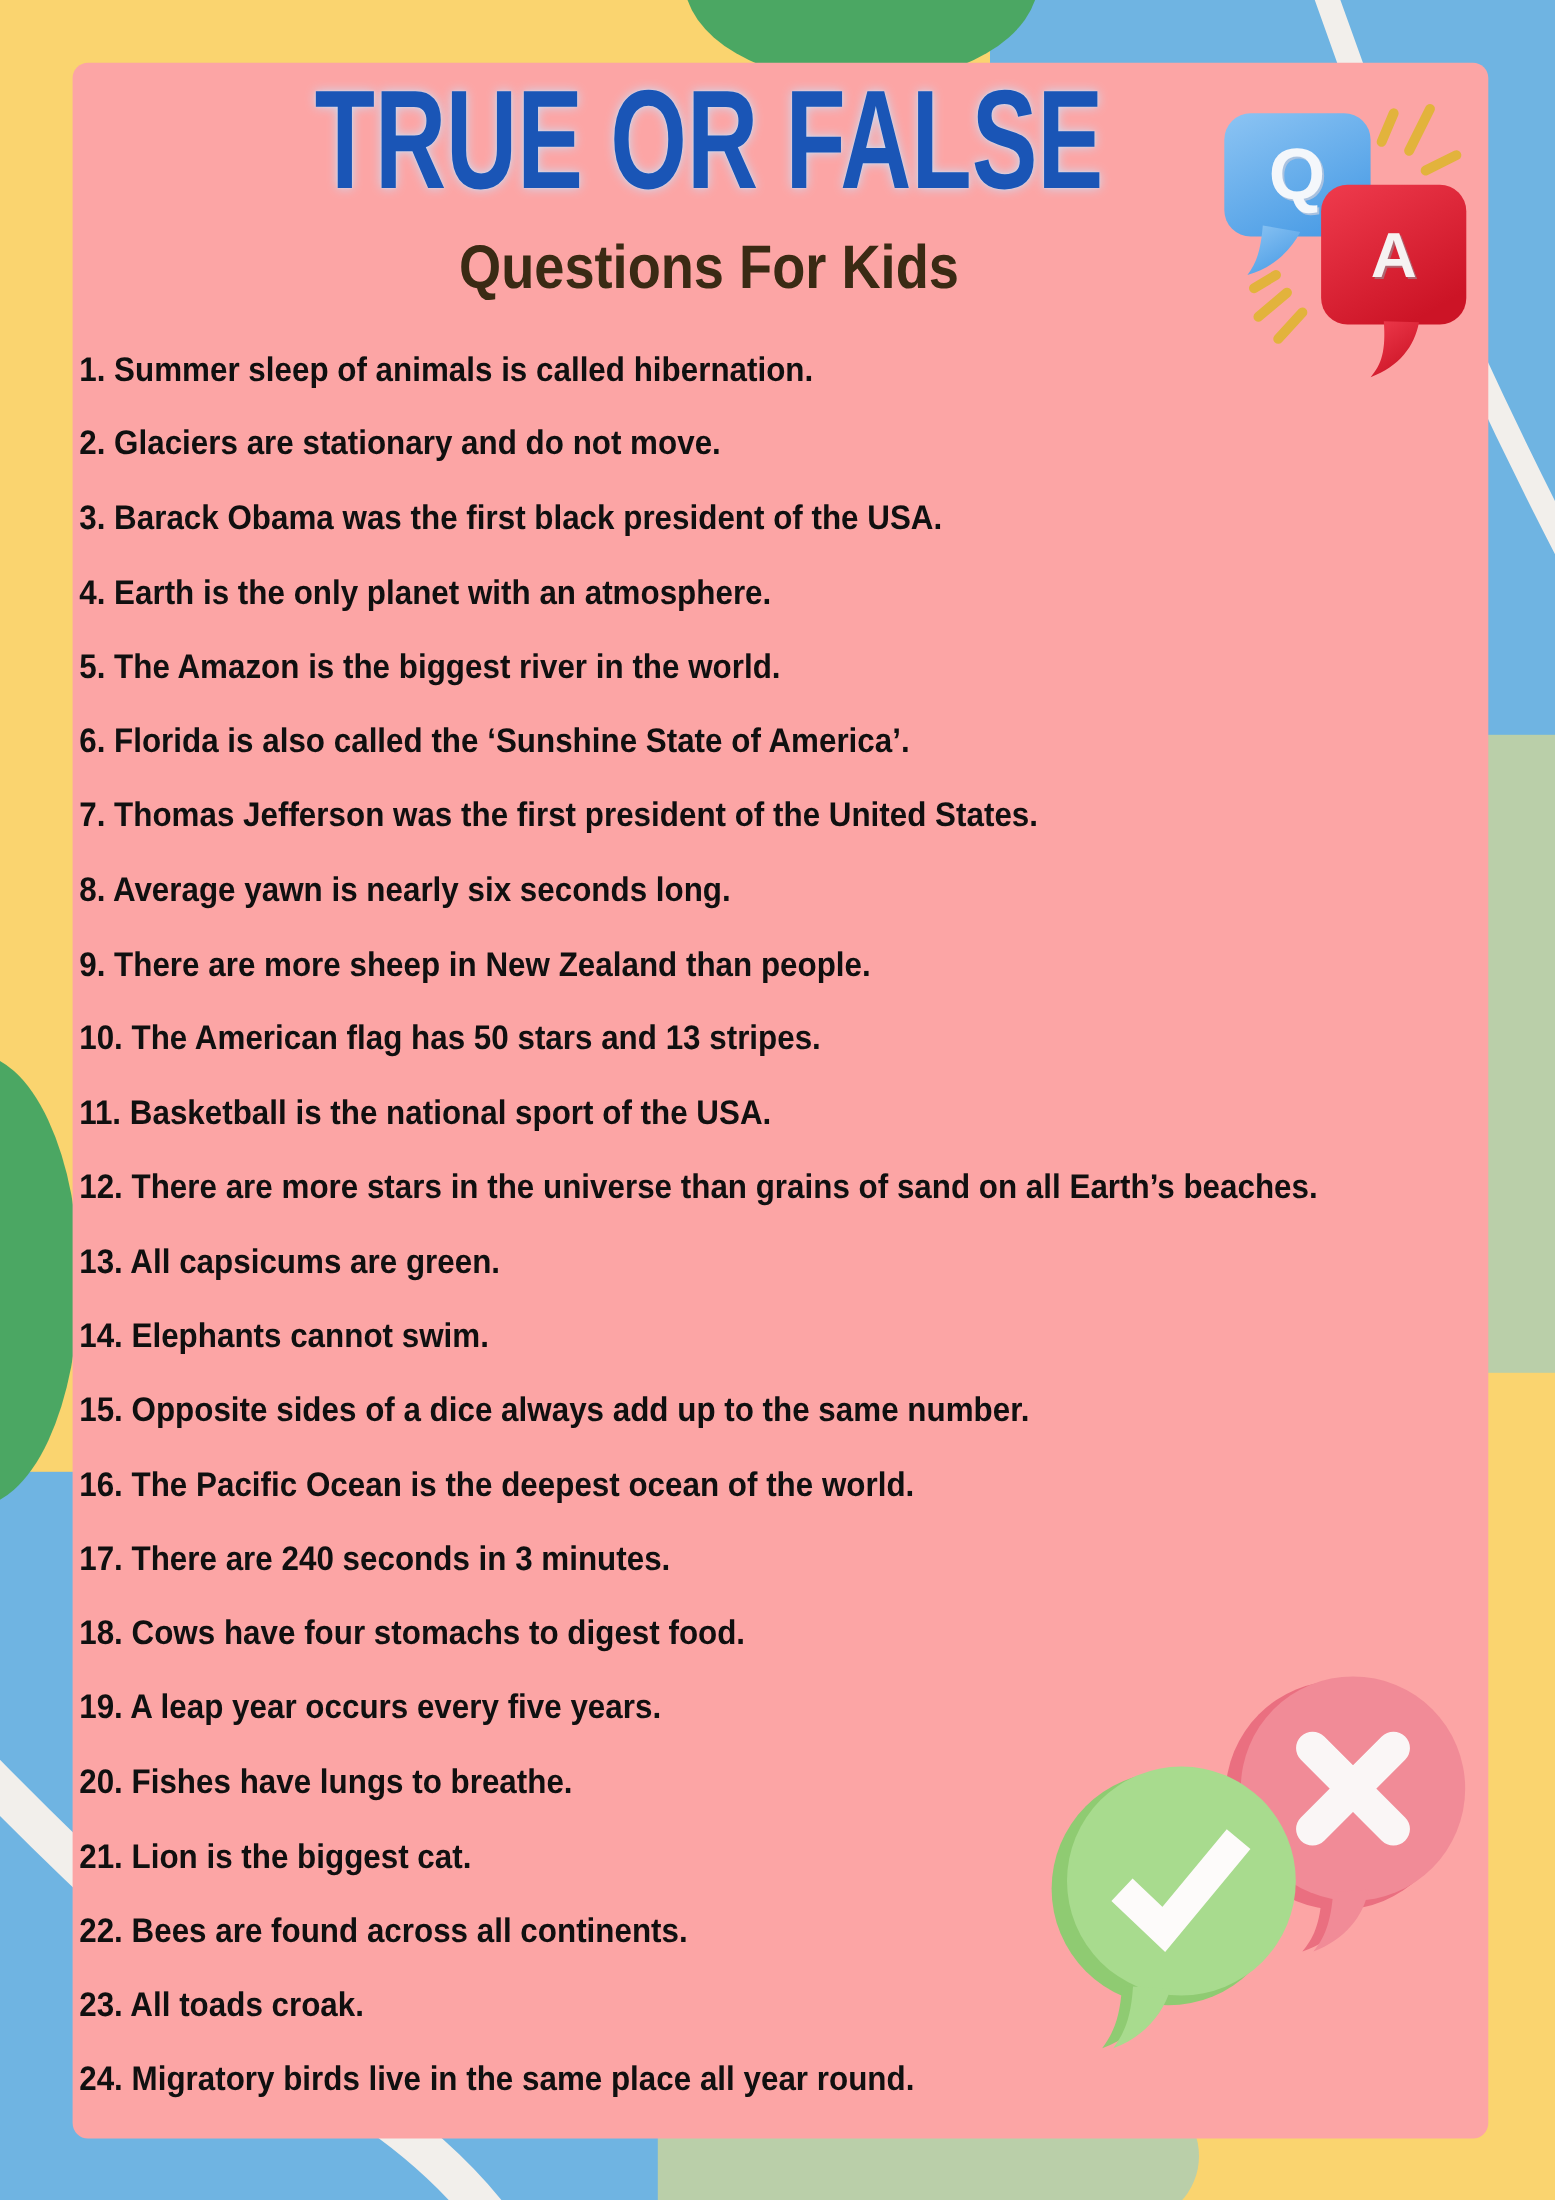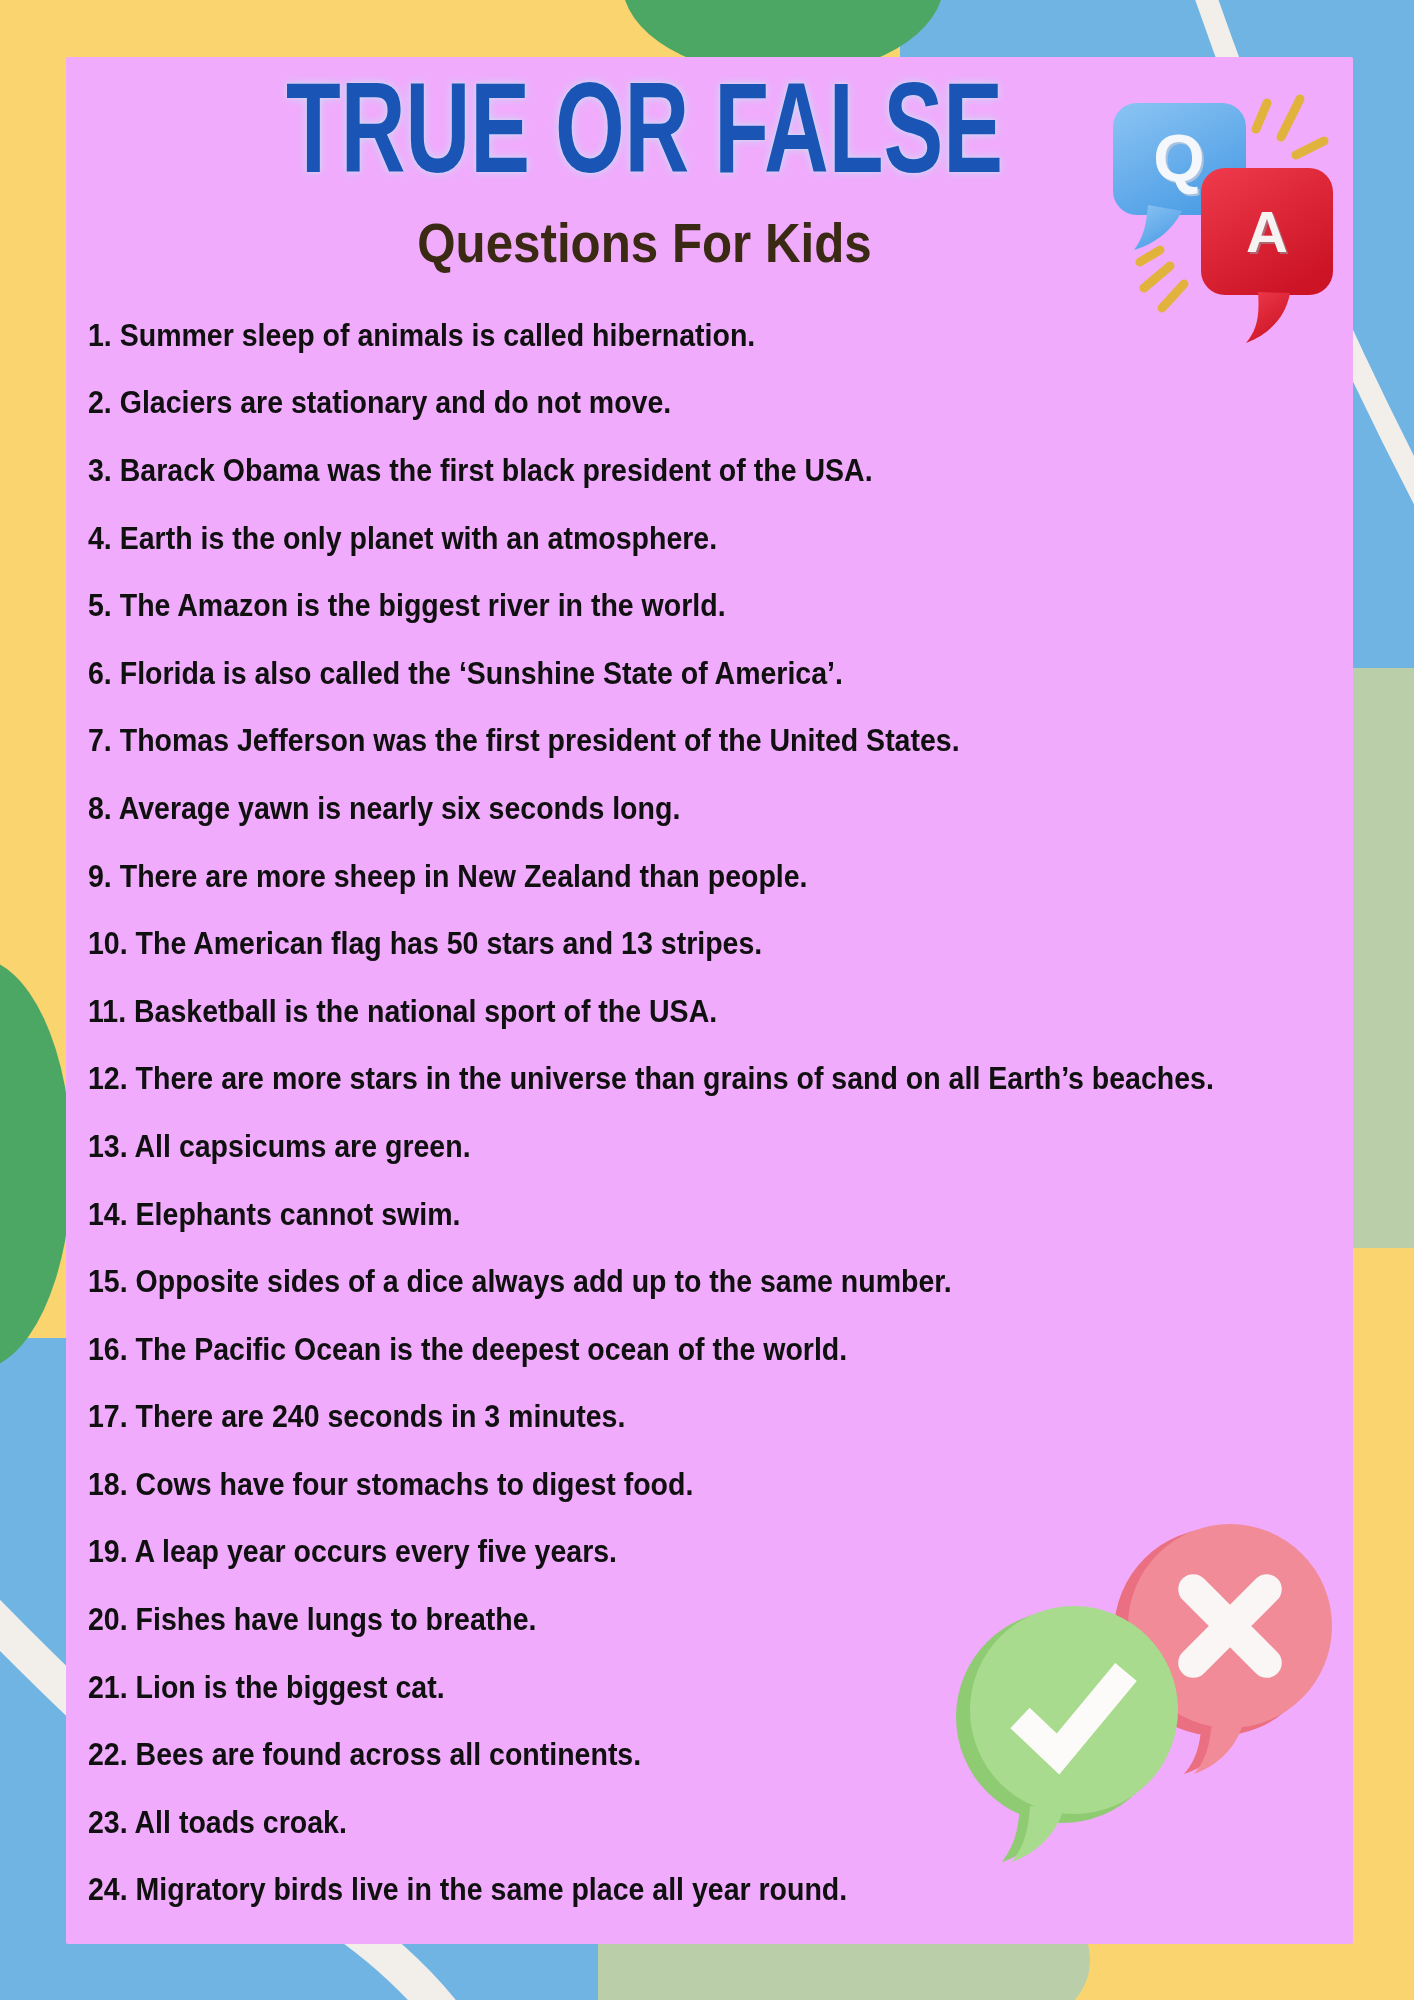--- a/index.html
+++ b/index.html
@@ -13,38 +13,38 @@
   .bg-blue-tr{left:900px; top:0; width:514px; height:670px; background:#6fb4e2;}
   .bg-blue-bl{left:0; top:1338px; width:620px; height:662px; background:#6fb4e2;}
   .bg-green-left{left:-120px; top:958px; width:192px; height:412px; background:#4ba763; border-radius:50%;}
   .bg-green-top{left:622px; top:-112px; width:322px; height:188px; background:#4ba763; border-radius:50%;}
   .bg-sage-right{left:1300px; top:668px; width:114px; height:580px; background:#bacfa9;}
   .bg-sage-bottom{left:598px; top:1900px; width:492px; height:120px; background:#bacfa9; border-radius:0 60px 60px 0;}
   .bg-stripes{left:0; top:0;}
   
   .card{
     position:absolute; left:66px; top:57px; width:1287px; height:1887px;
-    background:#f0abfc; overflow:hidden; border-radius:2px;
+    background:#fca5a5; overflow:hidden; border-radius:14px;
   }
   .title{
     position:absolute; top:6px; left:0; right:130px; text-align:center;
     font-size:128px; line-height:1.02; font-weight:bold; color:#1a55b6;
     white-space:nowrap;
     transform:scaleX(0.70); transform-origin:50% 50%;
     text-shadow:0 0 2px #cfe2f6, 0 0 12px #c9def5;
   }
   .subtitle{
     position:absolute; top:158px; left:0; right:130px; text-align:center;
     font-size:56px; line-height:1; font-weight:bold; color:#3a2a14;
     white-space:nowrap;
     transform:scaleX(0.88); transform-origin:50% 50%;
   }
   .qa-badge{position:absolute; left:990px; top:23px; width:300px; height:300px;}
   .questions{
-    position:absolute; left:22px; top:245px; right:6px;
+    position:absolute; left:6px; top:245px; right:6px;
   }
   .q-item{
     height:67.6px; display:flex; align-items:center;
     font-size:31px; font-weight:bold; color:#101010;
     white-space:nowrap; letter-spacing:0;
     transform:scaleX(0.92); transform-origin:0 50%;
   }
   .tf-badge{position:absolute; left:884px; top:1423px; width:400px; height:390px;}
   
   .footer{

